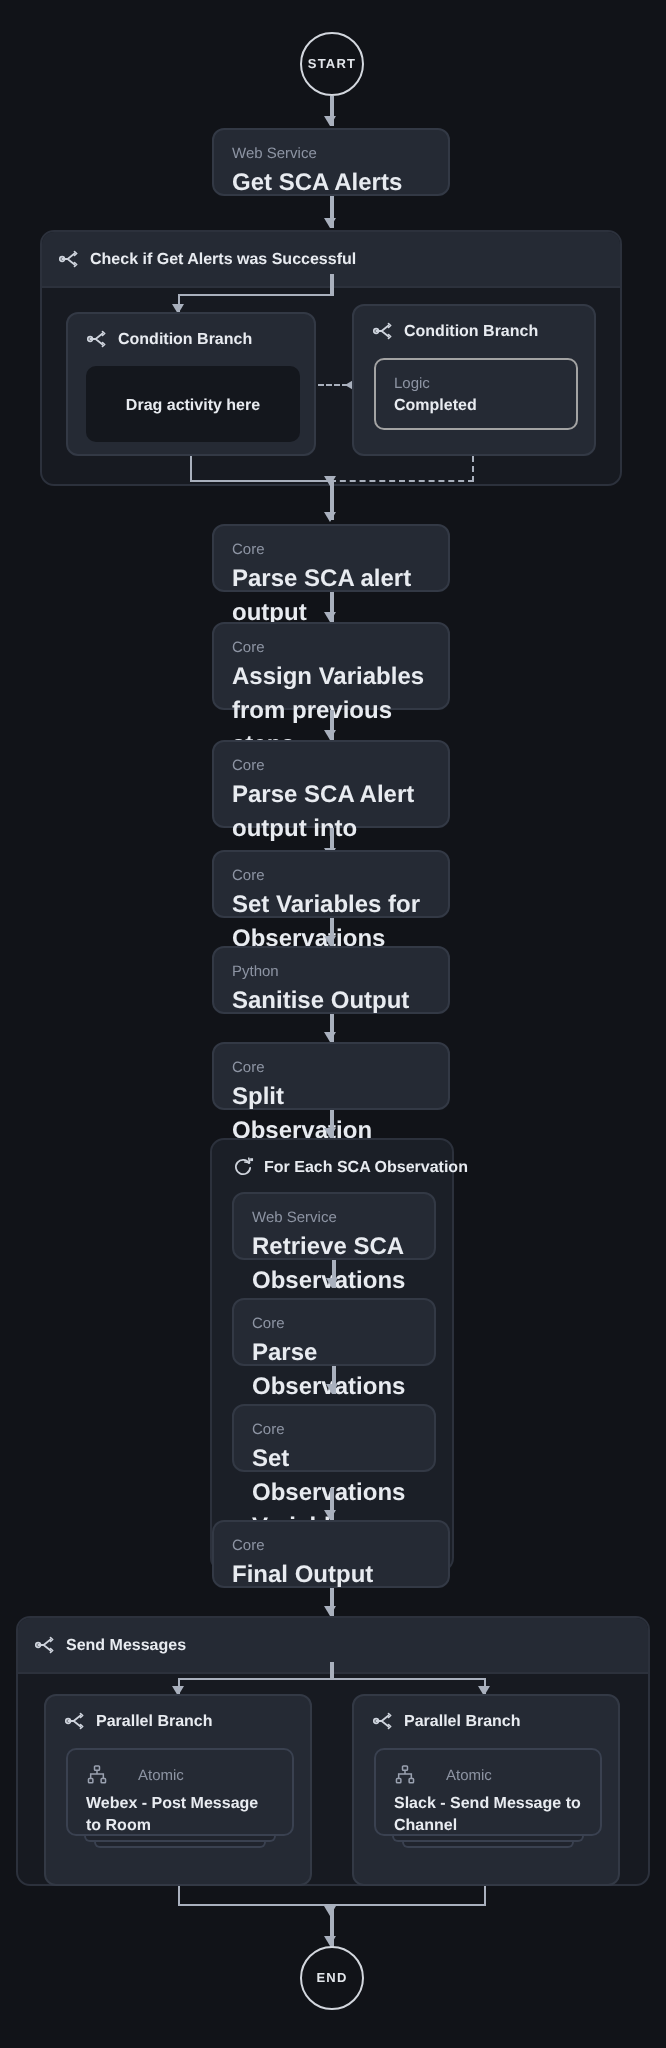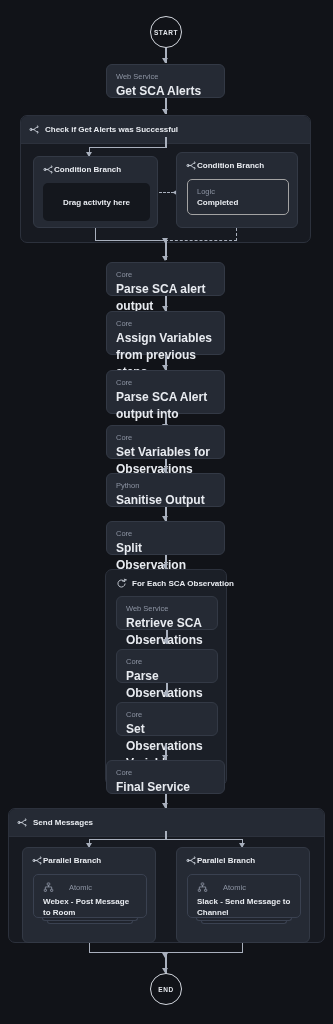--- a/index.html
+++ b/index.html
@@ -81,21 +81,21 @@
   }
 
   
   .branchbox {
     position: absolute;
     background: #252a34;
     border: 1px solid #333945;
     border-radius: 6px;
   }
   .branchbox > .bhdr {
-    display: flex; align-items: center; 
+    display: flex; align-items: center; gap: 5px;
     padding: 7px 9px 0 9px;
   }
   .branchbox > .bhdr .lbl {
     font-size: 8px; font-weight: 700; color: #e8ebf0; white-space: nowrap;
   }
 
   
   .loopbox {
     position: absolute;
     border-radius: 7px;
@@ -346,21 +346,21 @@
       <div class="kind">Core</div>
       <div class="title">Set Observations Variables</div>
     </div>
   </div>
 
   <div class="vline" style="left:165.4px; top:744px; height:16px;"></div>
   <div class="arrow" style="left:162.4px; top:755px;"></div>
 
   <div class="card" style="left:106px; top:760px; width:119px; height:34px;">
     <div class="kind">Core</div>
-    <div class="title">Final Service</div>
+    <div class="title">Final Output</div>
   </div>
   <div class="vline" style="left:165.4px; top:794px; height:14px;"></div>
   <div class="arrow" style="left:162.4px; top:803px;"></div>
 
   <div class="container" style="left:8px; top:808px; width:317px; height:135px;">
     <div class="hdr">
       <span class="icon">
         <svg width="11" height="11" viewBox="0 0 16 16">
           <path d="M3 8 L7 8 M7 8 L12 4 M7 8 L12 12" stroke="#cfd4dd" stroke-width="1.3" fill="none" stroke-linecap="round"></path>
           <circle cx="3" cy="8" r="1.7" stroke="#cfd4dd" stroke-width="1.2" fill="none"></circle>

